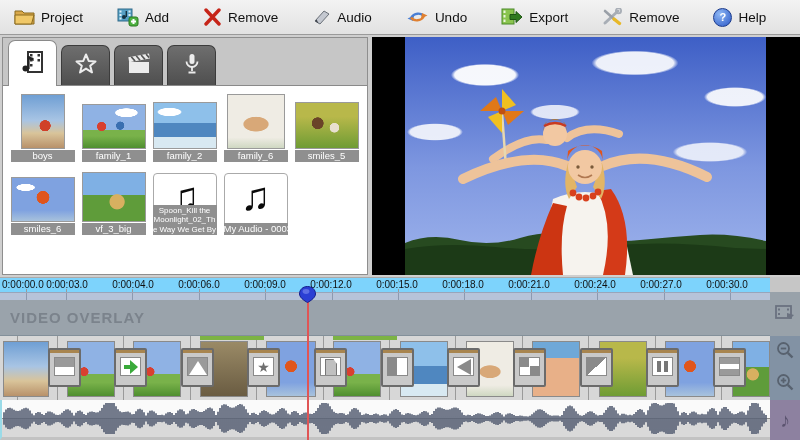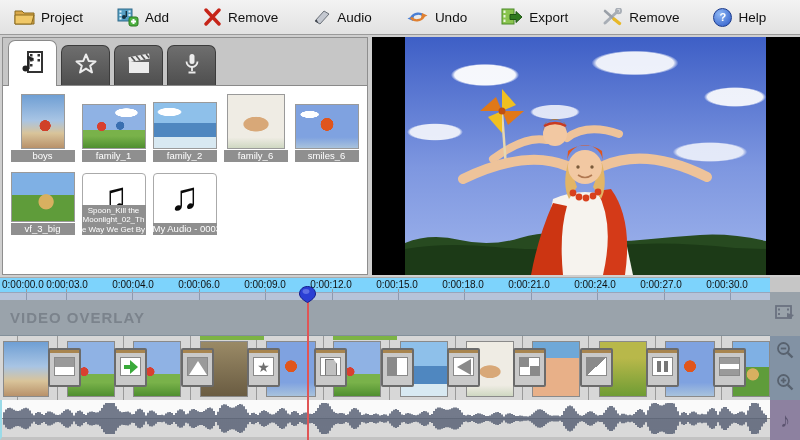--- a/index.html
+++ b/index.html
@@ -306,20 +306,24 @@
       </div>
       <div class="m-item">
         <div class="thumb t-family2"></div>
         <div class="m-label">family_2</div>
       </div>
       <div class="m-item">
         <div class="thumb t-family6"></div>
         <div class="m-label">family_6</div>
       </div>
       <div class="m-item">
+        <div class="thumb t-smiles5"></div>
+        <div class="m-label">smiles_5</div>
+      </div>
+      <div class="m-item">
         <div class="thumb t-smiles6"></div>
         <div class="m-label">smiles_6</div>
       </div>
       <div class="m-item">
         <div class="thumb t-vf3"></div>
         <div class="m-label">vf_3_big</div>
       </div>
       <div class="m-item">
         <div class="audio-card">
             <span>♫</span>

